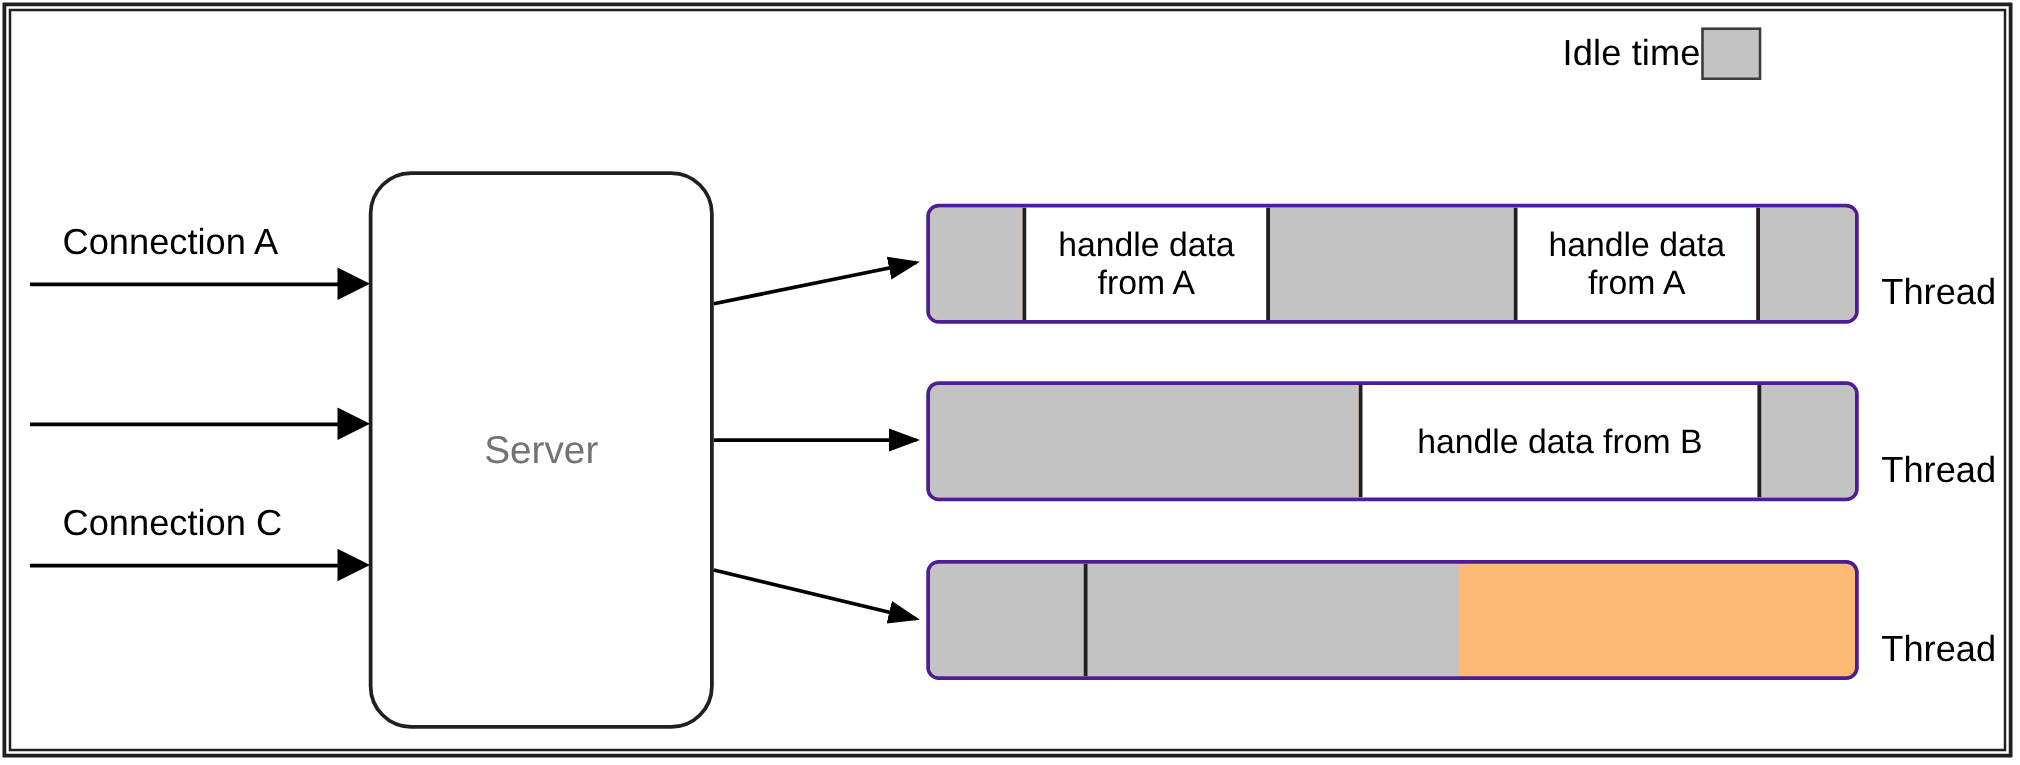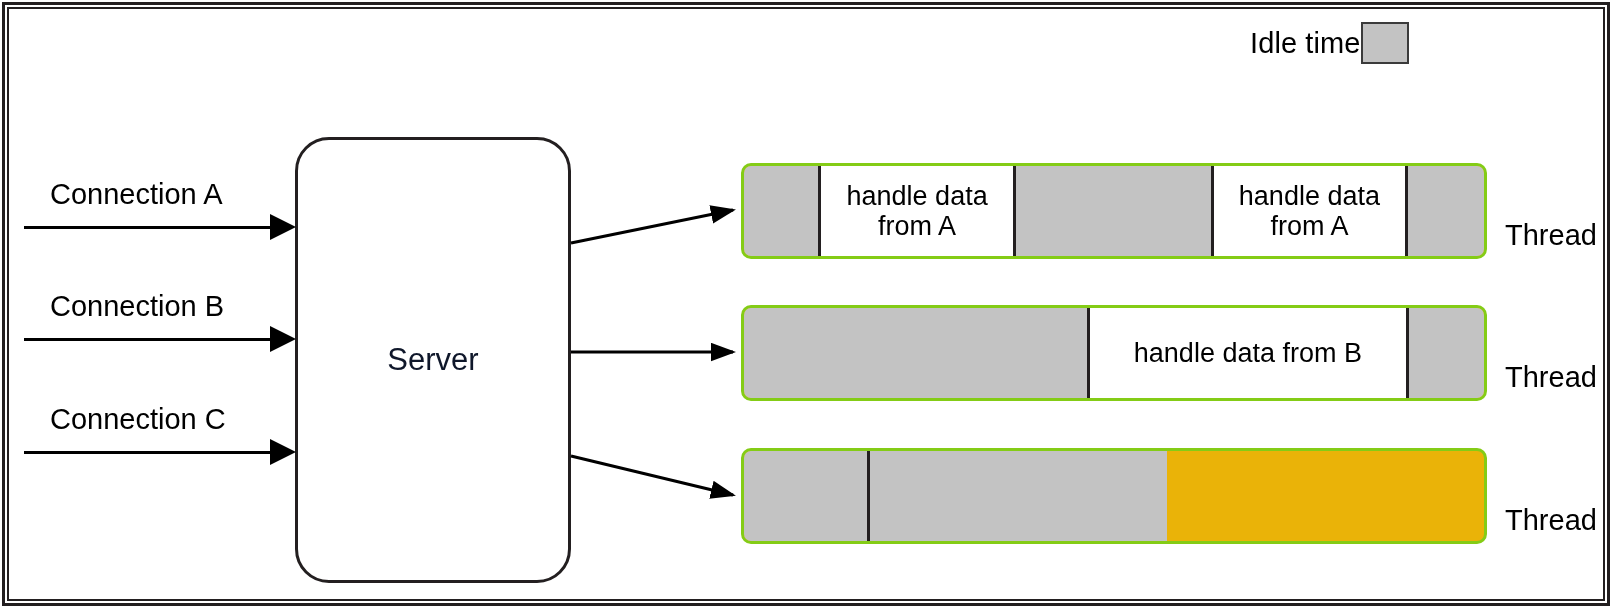--- a/index.html
+++ b/index.html
@@ -67,21 +67,21 @@
     box-sizing: border-box;
     background: #ffffff;
   }
   #server-label {
     position: absolute;
     left: 0; right: 0;
     top: 50%;
     transform: translateY(-50%);
     text-align: center;
     font-size: 31px;
-    color: #0f172a;
+    color: #737373;
   }
 
   
   .conn {
     position: absolute;
     left: 24px;
     width: 272px;
     height: 70px;
     text-align: center;
   }
@@ -125,25 +125,25 @@
     left: 741px;
     width: 746px;
     height: 96px;
   }
   .bar {
     position: absolute;
     left: 0; top: 0;
     width: 746px;
     height: 96px;
     display: flex;
-    border: 3px solid #84cc16;
+    border: 3px solid #4c1d95;
     border-radius: 10px;
     box-sizing: border-box;
     overflow: hidden;
-    background: #eab308;
+    background: #fdba74;
   }
   .seg {
     position: relative;
     display: flex;
     align-items: center;
     justify-content: center;
     box-sizing: border-box;
     height: 100%;
     font-size: 27px;
     color: #000000;
@@ -186,21 +186,20 @@
   <div id="server-box">
     <div id="server-label">Server</div>
   </div>
 
   <div class="conn" style="top:178px">
     <span class="conn-label">Connection A</span>
     <span class="conn-line"></span>
     <span class="conn-head"></span>
   </div>
   <div class="conn" style="top:290px">
-    <span class="conn-label">Connection B</span>
     <span class="conn-line"></span>
     <span class="conn-head"></span>
   </div>
   <div class="conn" style="top:403px">
     <span class="conn-label">Connection C</span>
     <span class="conn-line"></span>
     <span class="conn-head"></span>
   </div>
 
   <svg id="dispatch-arrows" viewBox="0 0 1616 612">

